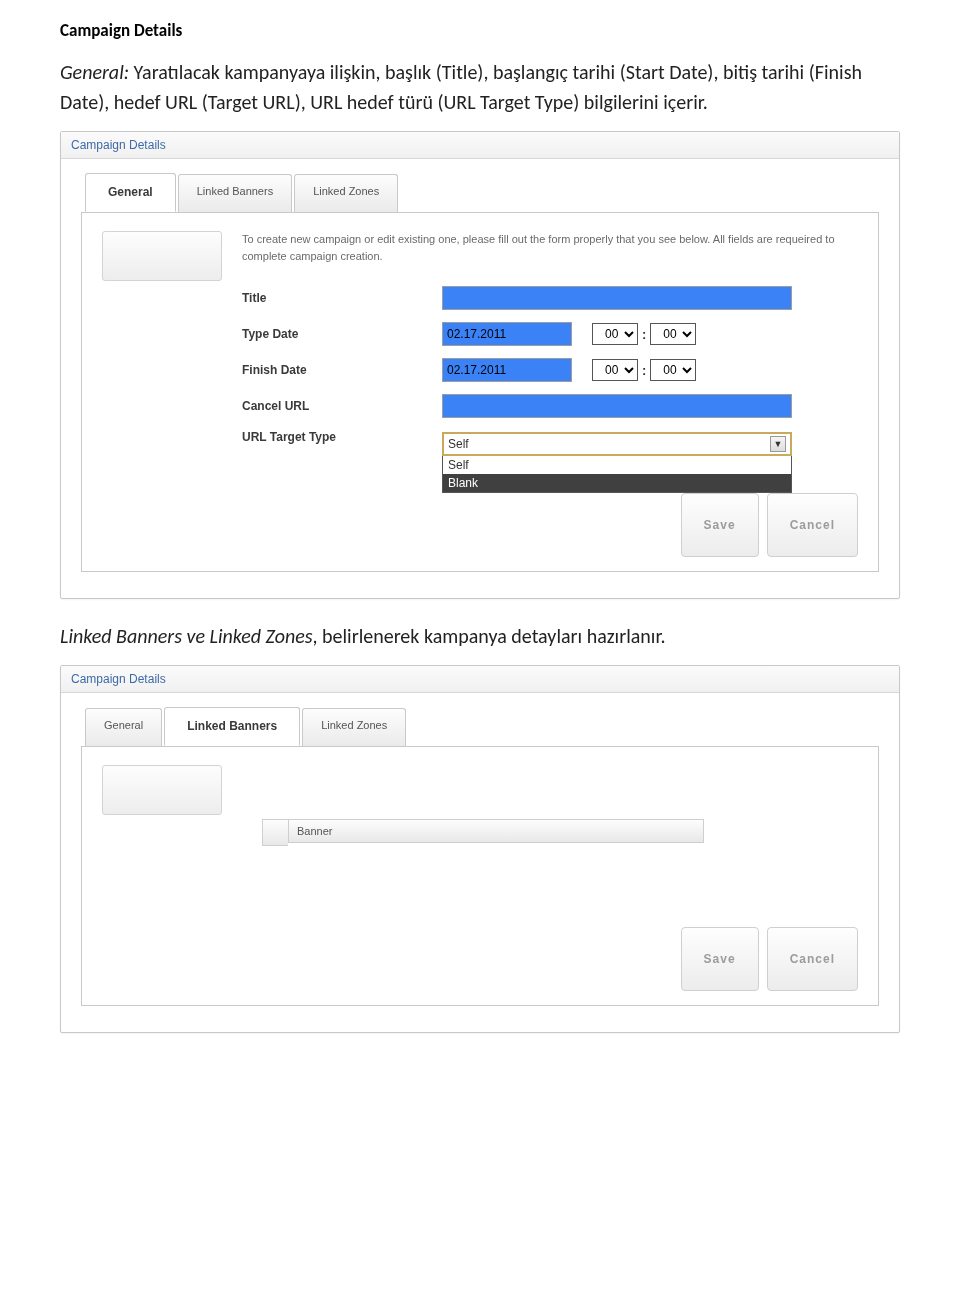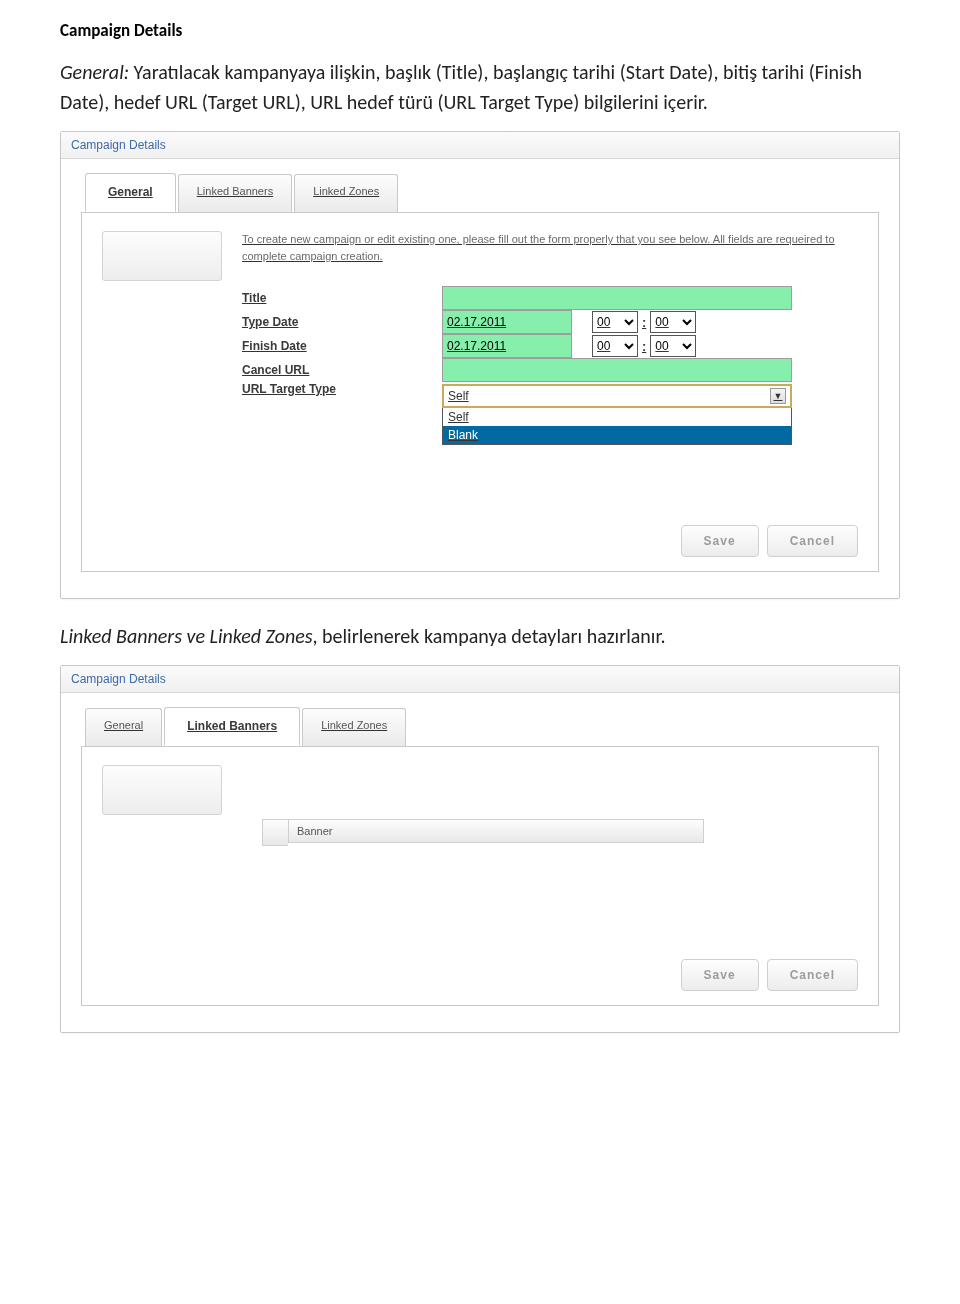--- a/index.html
+++ b/index.html
@@ -34,21 +34,20 @@
   .panel-header {
     background: linear-gradient(#fbfbfb, #f0f0f0);
     border-bottom: 1px solid #d8d8d8;
     padding: 6px 10px;
     font-family: Verdana, Arial, sans-serif;
     font-size: 12px;
     color: #3d6aa8;
   }
   .panel-body {
     padding: 14px 20px 26px 20px;
-    text-decoration: underline;
   }
   .tabs {
     display: flex;
     gap: 0;
     margin-bottom: 0;
     margin-left: 4px;
   }
   .tab {
     font-family: Verdana, Arial, sans-serif;
     font-size: 11px;
@@ -96,45 +95,47 @@
   .intro-text {
     font-family: Verdana, Arial, sans-serif;
     font-size: 11px;
     color: #6a6a6a;
     line-height: 1.5;
     margin-bottom: 22px;
   }
   .form-row {
     display: flex;
     align-items: center;
+    margin-bottom: 12px;
   }
   .form-label {
     width: 200px;
     font-family: Verdana, Arial, sans-serif;
     font-size: 12px;
     font-weight: bold;
     color: #3a3a3a;
   }
   .text-input {
     height: 24px;
     border: 1px solid #9d9d9d;
     font-family: Verdana, Arial, sans-serif;
     font-size: 12px;
     padding: 2px 4px;
-    background: #86efac;
+    background: #3b82f6;
   }
   .wide { width: 350px; }
   .date-input { width: 130px; }
   .small-select {
     height: 22px;
     border: 1px solid #555;
     font-family: Verdana, Arial, sans-serif;
     font-size: 12px;
     width: 46px;
     background: #fff;
+    padding-left: 8px;
   }
   .colon {
     font-family: Verdana, Arial, sans-serif;
     font-size: 13px;
     font-weight: bold;
     margin: 0 4px;
   }
   .time-group {
     display: flex;
     align-items: center;
@@ -173,39 +174,39 @@
     border-top: none;
     background: #fff;
   }
   .dropdown-opt {
     font-family: Verdana, Arial, sans-serif;
     font-size: 12px;
     padding: 2px 5px;
     cursor: pointer;
   }
   .dropdown-opt.hl {
-    background: #0369a1;
+    background: #404040;
     color: #fff;
   }
   .button-row {
     position: absolute;
     right: 20px;
     bottom: 14px;
     display: flex;
     gap: 8px;
   }
   .btn {
     font-family: Verdana, Arial, sans-serif;
     font-size: 12px;
     font-weight: bold;
     color: #9c9c9c;
     background: linear-gradient(#fefefe, #ececec);
     border: 1px solid #cfcfcf;
     border-radius: 4px;
-    padding: 8px 22px;
+    padding: 24px 22px;
     cursor: pointer;
     letter-spacing: 1px;
   }
 
   .banner-table-area {
     margin-left: 160px;
     margin-top: 4px;
   }
   .banner-header-cell {
     background: linear-gradient(#fdfdfd, #e8e8e8);

